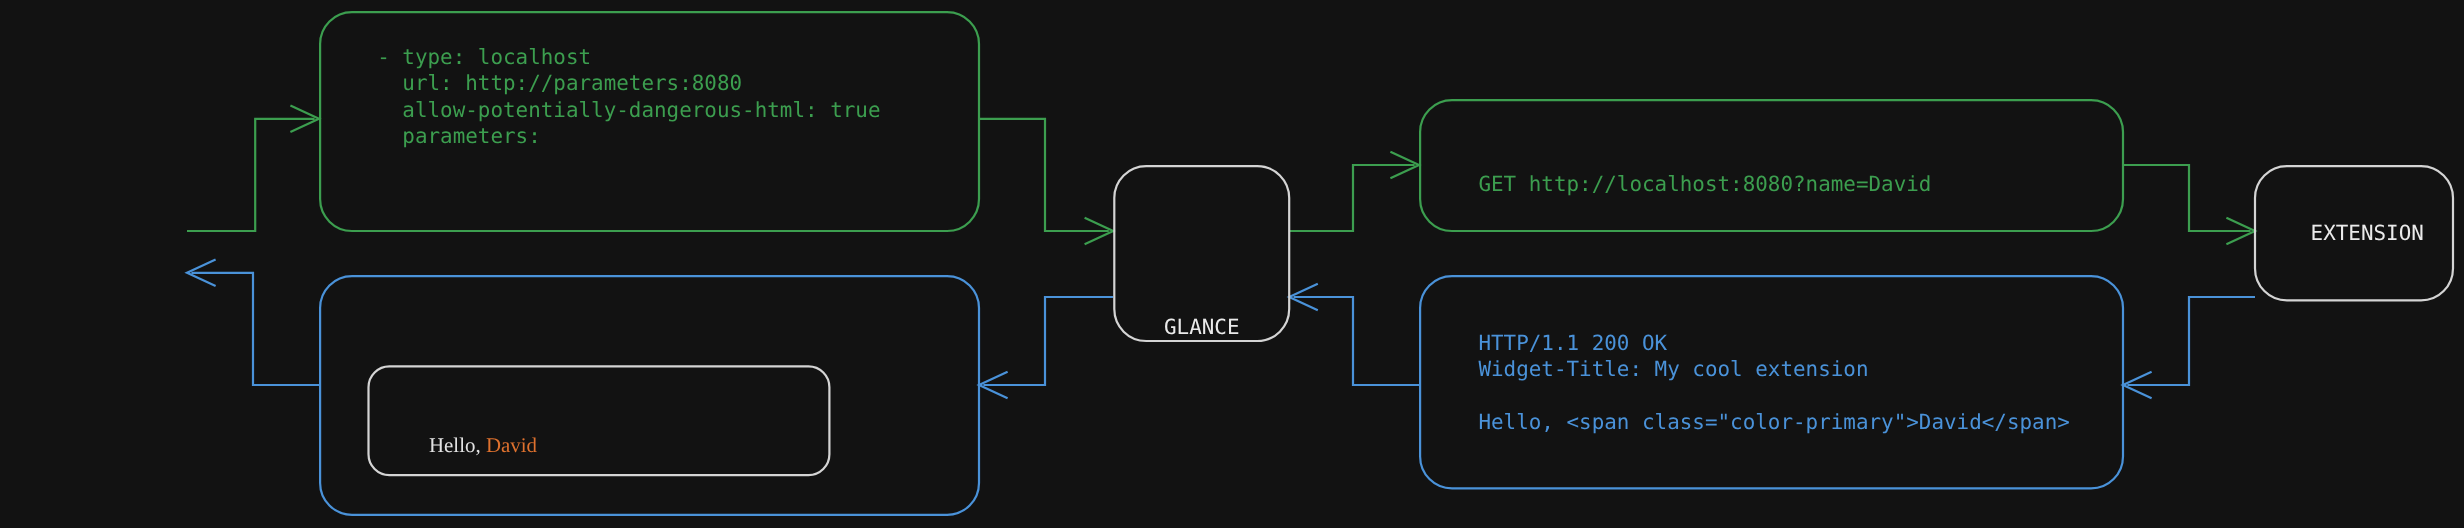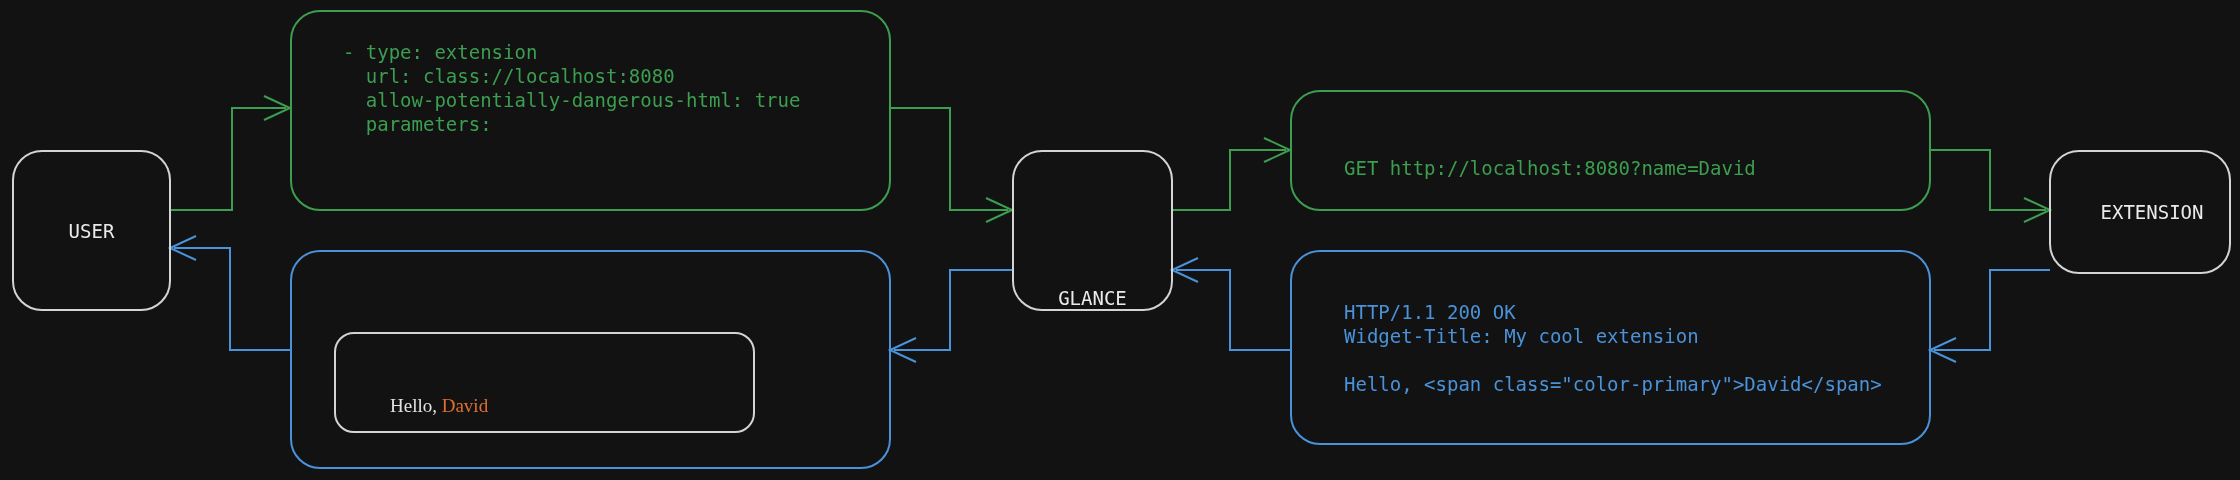--- a/index.html
+++ b/index.html
@@ -74,35 +74,32 @@
     <g>
       <path class="wire blue" d="M1012 270 H950 V350 H894"></path>
       <polyline class="wire blue" points="916,338 890,350 916,362"></polyline>
     </g>
     <g>
       <path class="wire blue" d="M290 350 H230 V248 H174"></path>
       <polyline class="wire blue" points="196,236 170,248 196,260"></polyline>
     </g>
   </svg>
 
-  <div class="node" id="user-node">
-    <span>USER</span>
-  </div>
 
   <div class="node" id="glance-node">
     <span>GLANCE</span>
   </div>
 
   <div class="node" id="extension-node">
     <span>EXTENSION</span>
   </div>
 
   <div class="code-block green" id="yaml-block">
-    <div class="code-line">  - type: extension</div>
-    <div class="code-line">    url: class://localhost:8080</div>
+    <div class="code-line">  - type: localhost</div>
+    <div class="code-line">    url: http://parameters:8080</div>
     <div class="code-line">    allow-potentially-dangerous-html: true</div>
     <div class="code-line">    parameters:</div>
   </div>
 
   <div class="code-block green" id="get-block">
     <div class="code-line">GET http://localhost:8080?name=David</div>
   </div>
 
   <div class="code-block blue" id="response-block">
     <div class="code-line">HTTP/1.1 200 OK</div>

